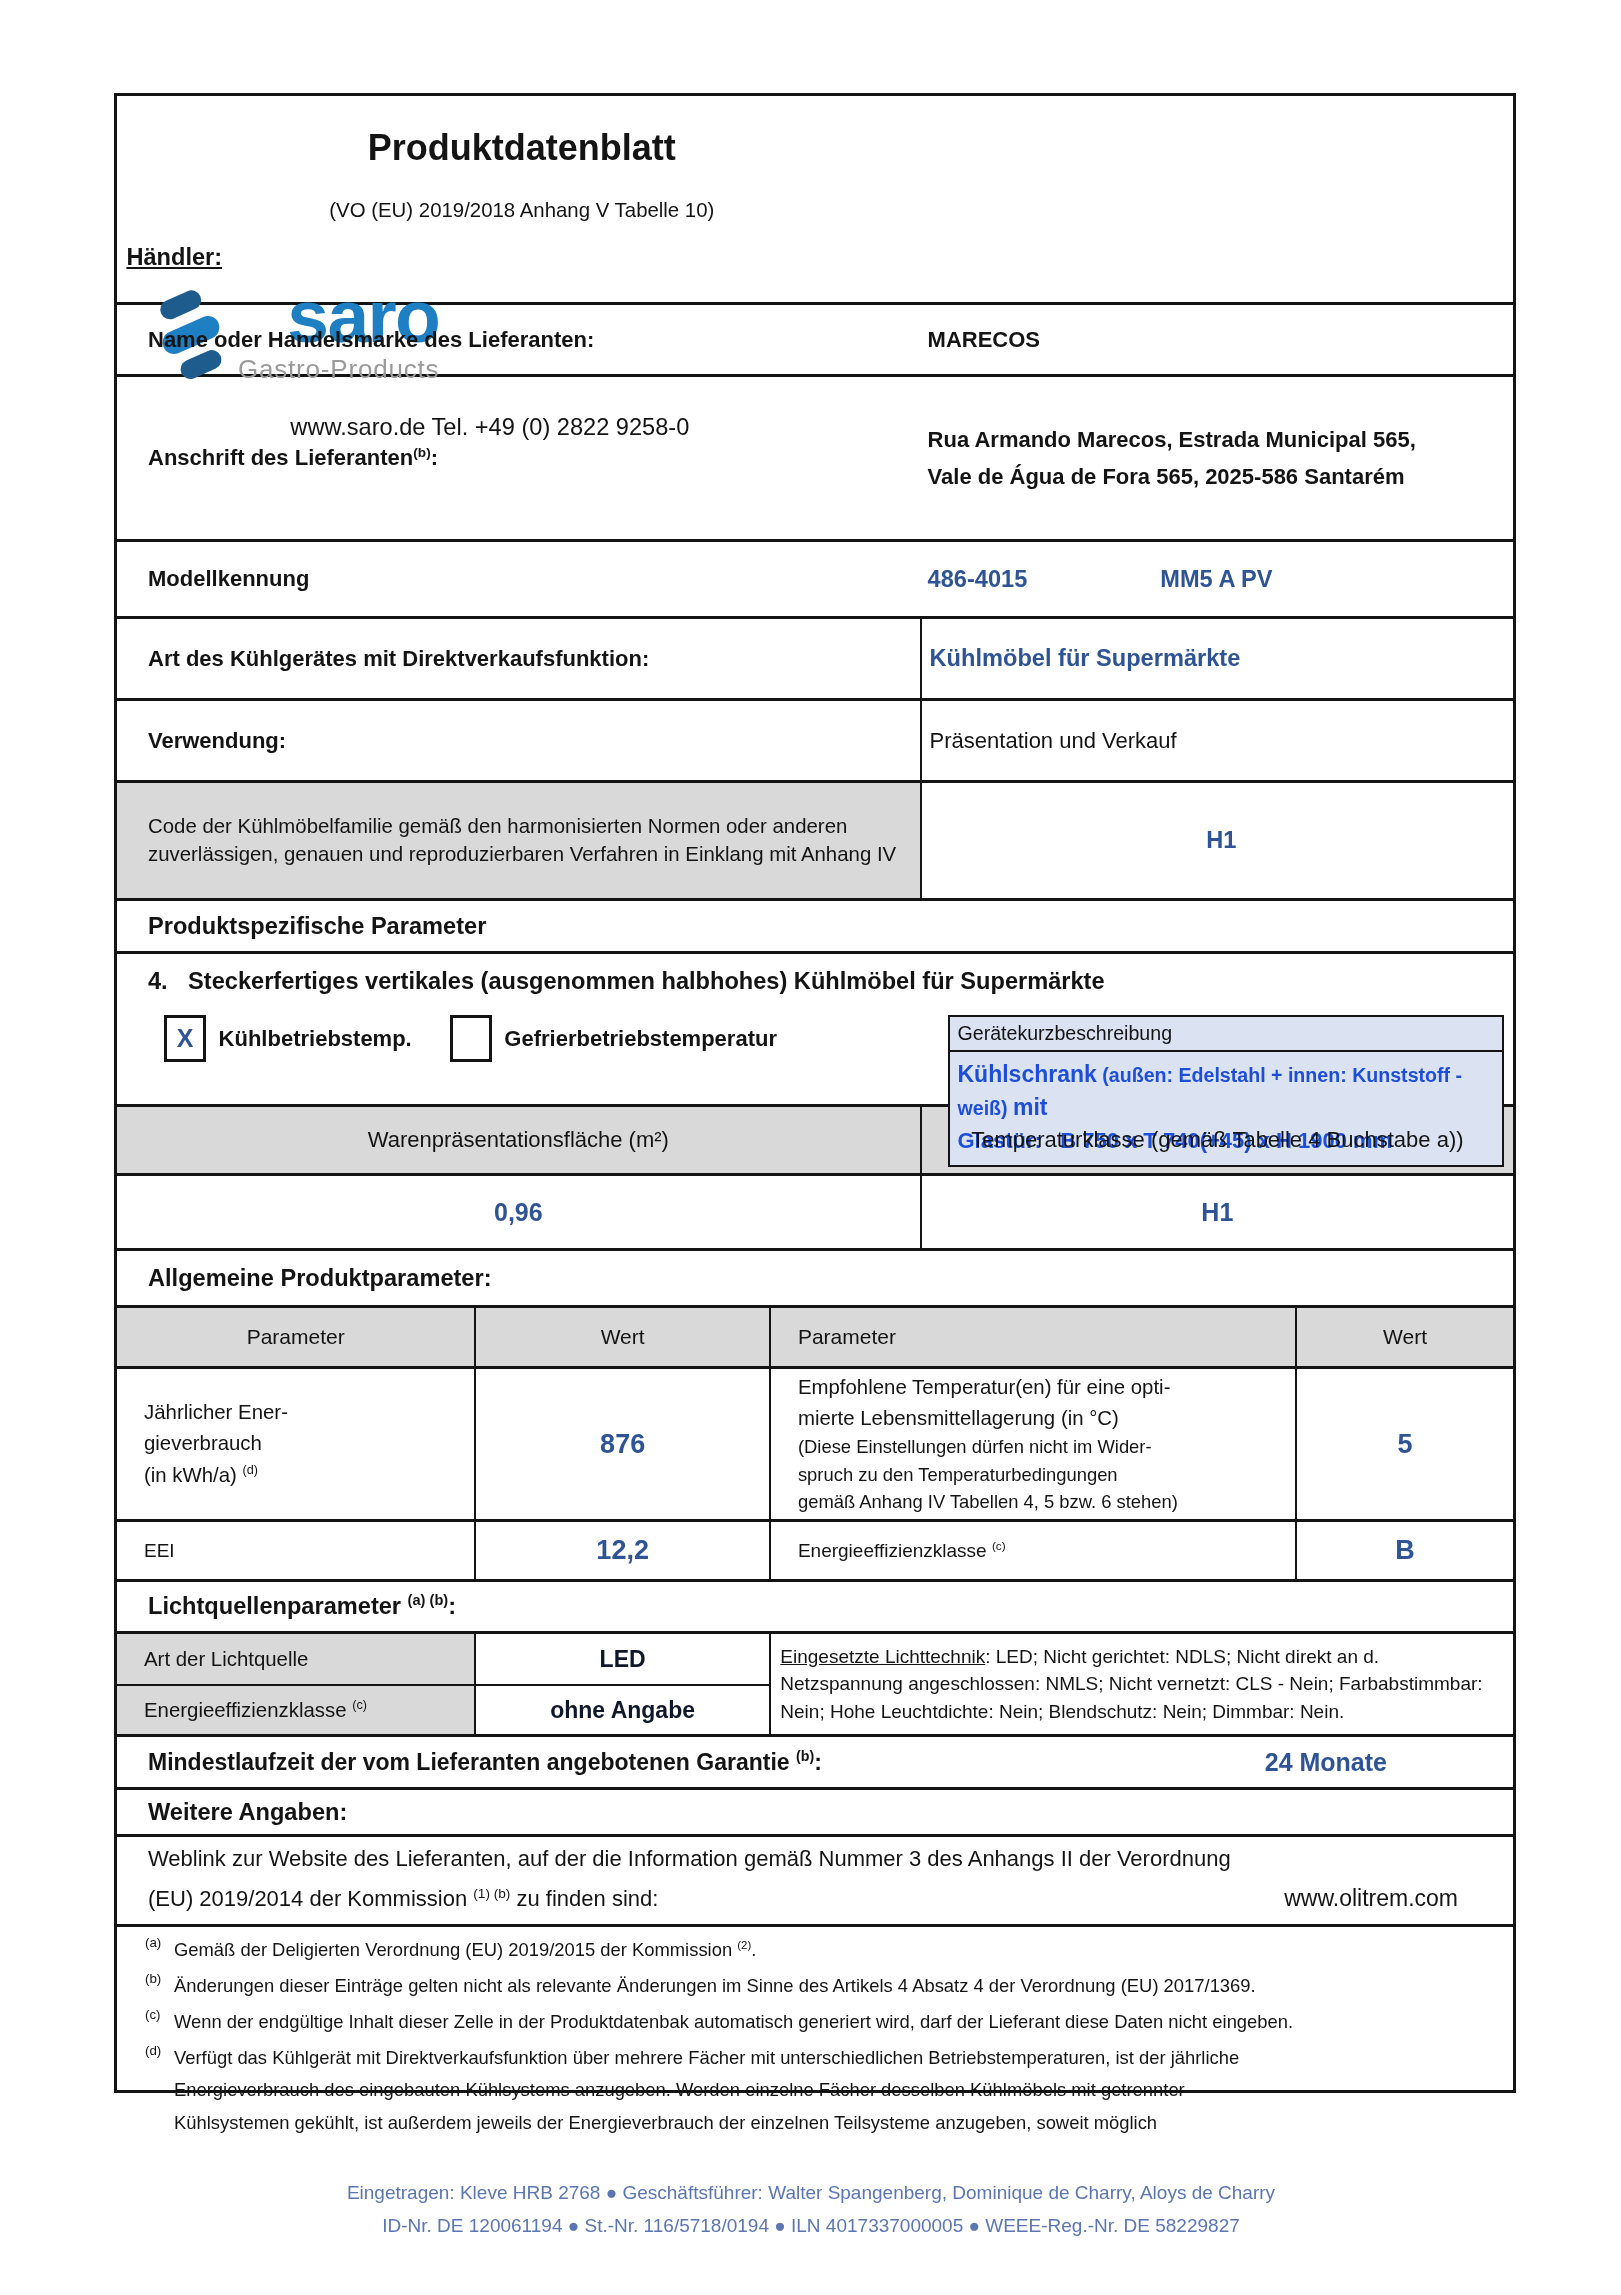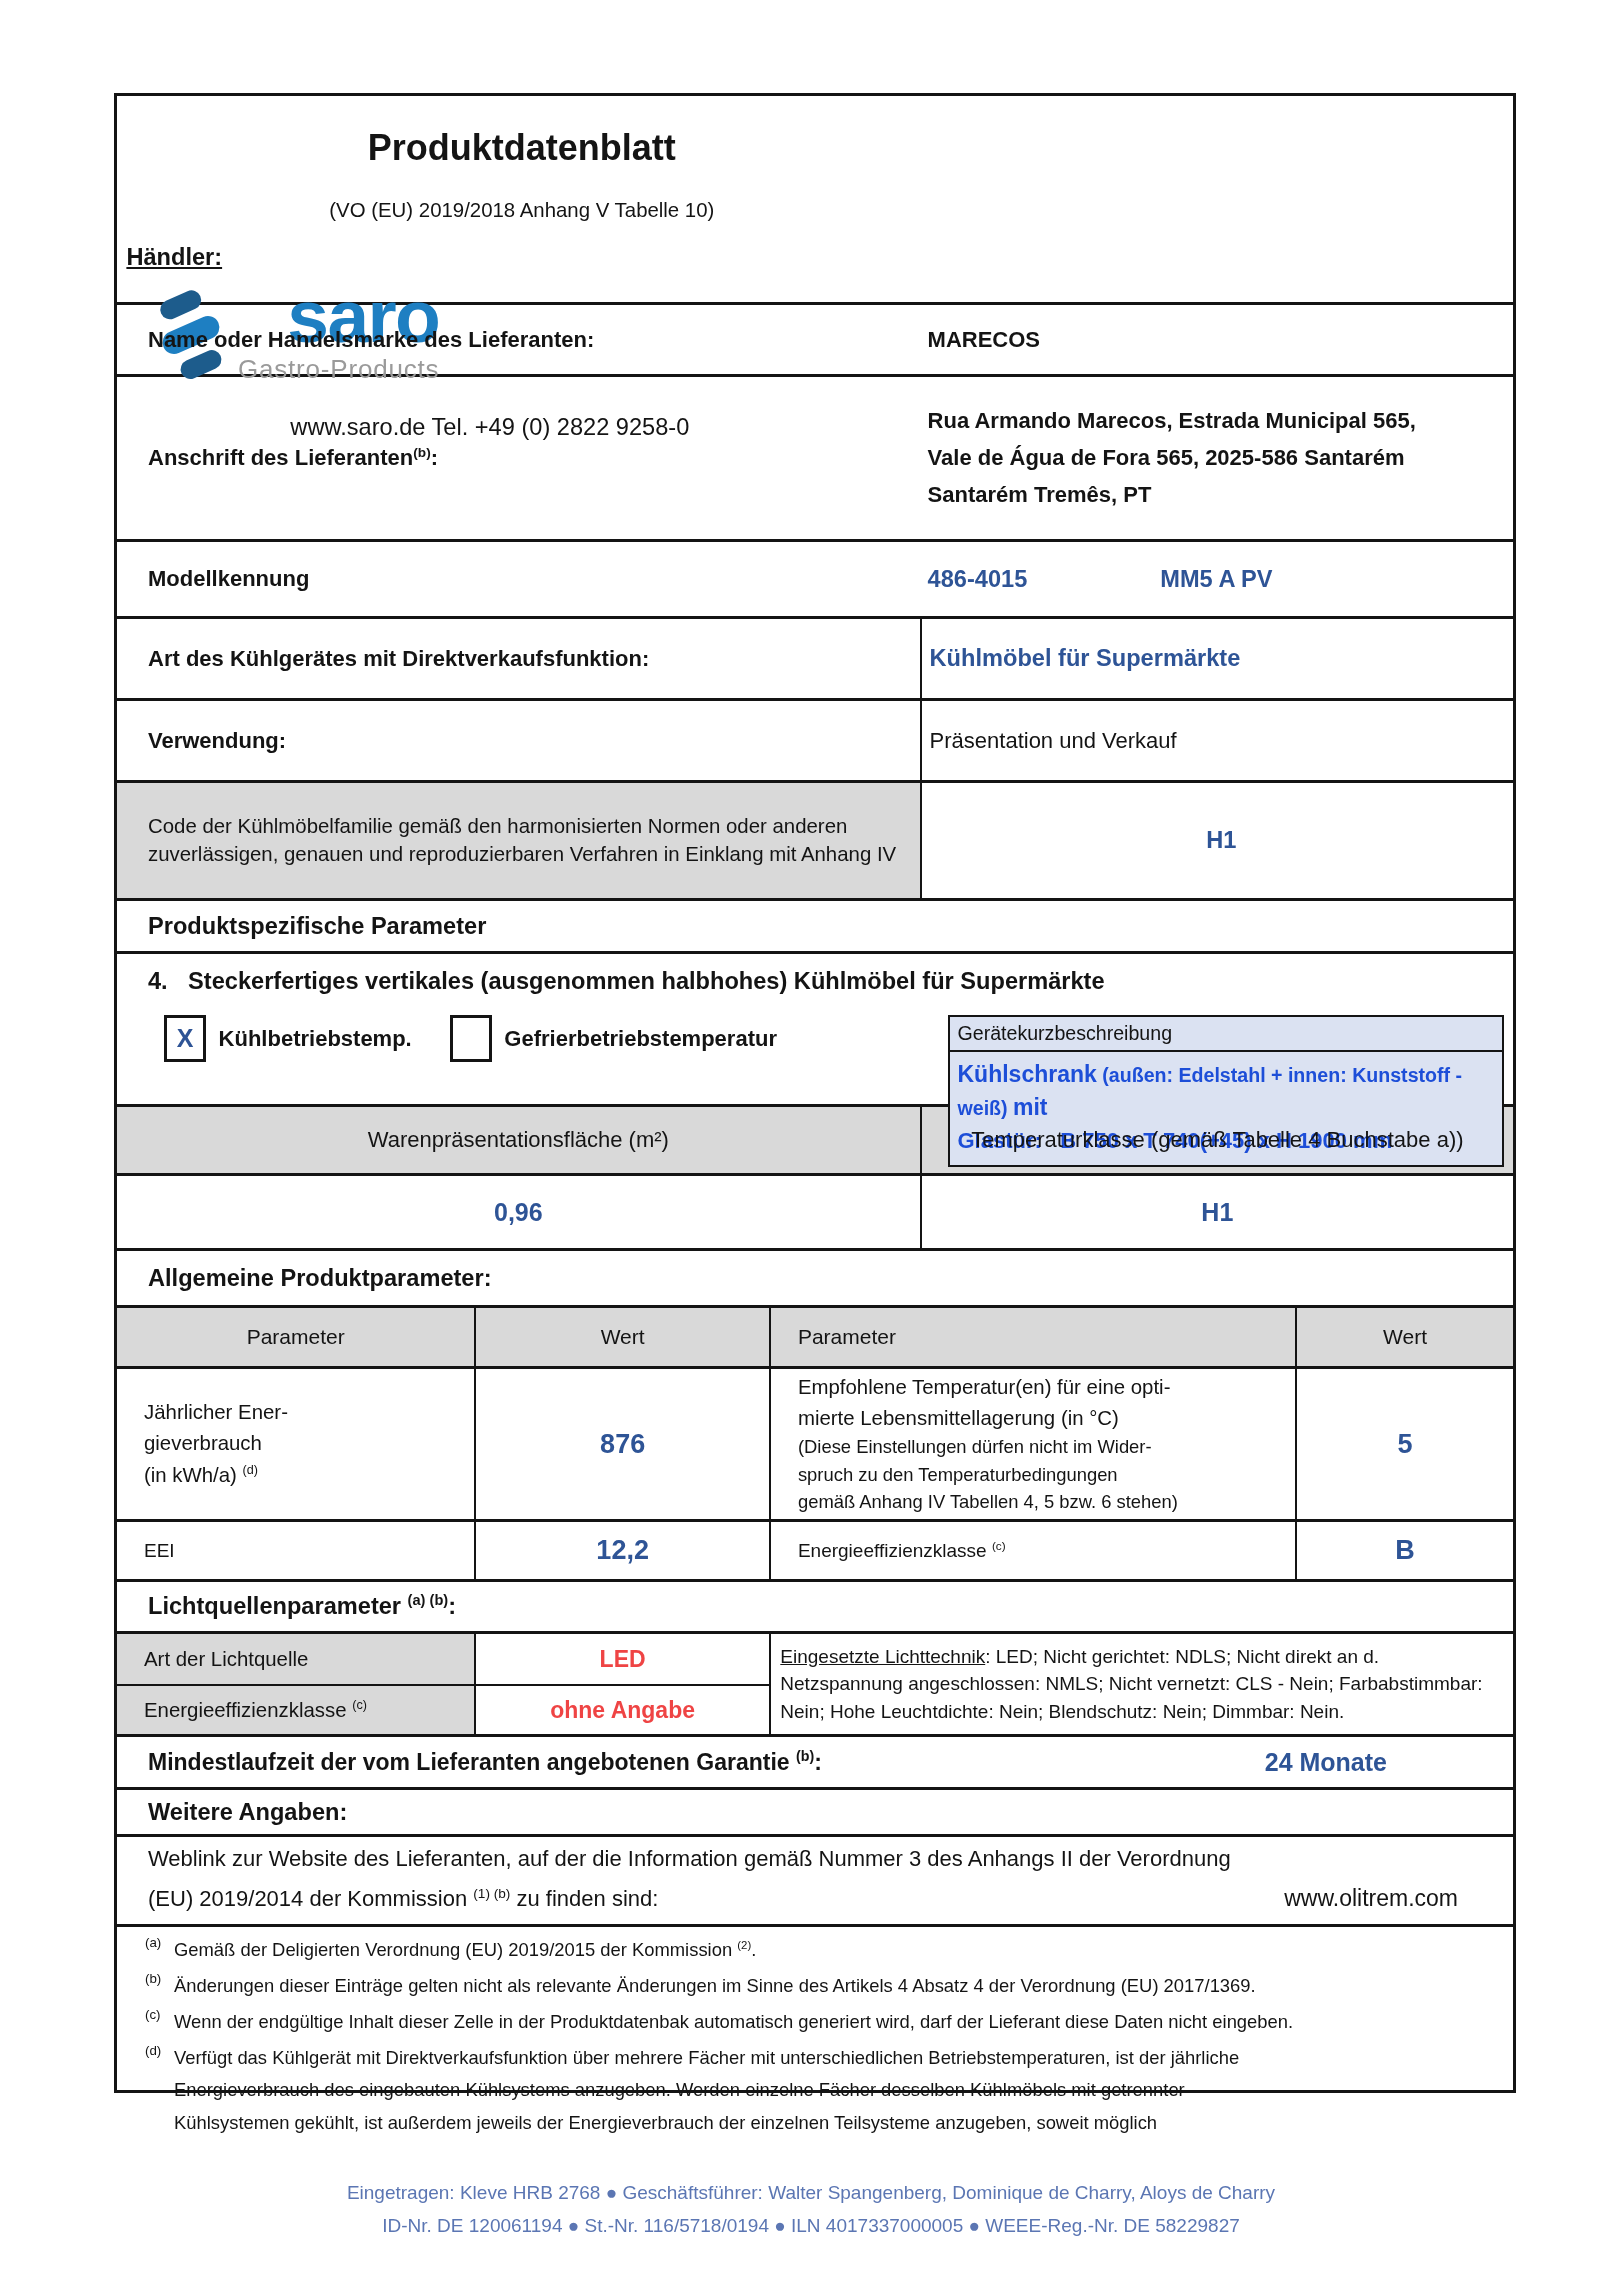--- a/index.html
+++ b/index.html
@@ -99,21 +99,21 @@
   .trow2{height:60px;}
   .eei-label{font-size:19px;}
 
   
   .licht-head-row{height:52px;}
   .licht-table{display:flex;border-top:3.1px solid #141414;}
   .lt-left{width:46.7%;}
   .lt-row{display:flex;height:50px;box-sizing:border-box;}
   .lt-row + .lt-row{border-top:2.4px solid #141414;}
   .lt-label{width:54.8%;background:#d9d9d9;box-sizing:border-box;display:flex;align-items:center;padding-left:27px;font-size:20.4px;}
-  .lt-val{width:45.2%;border-left:2.4px solid #141414;box-sizing:border-box;display:flex;align-items:center;justify-content:center;font-size:23px;font-weight:bold;color:#ef4444;}
+  .lt-val{width:45.2%;border-left:2.4px solid #141414;box-sizing:border-box;display:flex;align-items:center;justify-content:center;font-size:23px;font-weight:bold;color:#0f172a;}
   .lt-right{width:53.3%;border-left:2.4px solid #141414;box-sizing:border-box;padding:4.7px 9.4px;font-size:19px;line-height:1.45;display:flex;align-items:center;}
   .underlined{text-decoration:underline;}
 
   .warranty-row{height:53px;}
   .warranty-row .wlab{font-size:23px;font-weight:bold;padding-left:31px;}
   .warranty-row .wval{margin-left:auto;margin-right:126px;font-size:25px;font-weight:bold;color:#2e5496;white-space:nowrap;}
   .weitere-row{height:47px;}
 
   .weblink-row{height:90px;display:block;padding:9.4px 0 0 0;}
   .wb-l1{padding-left:31px;font-size:22px;}
@@ -165,21 +165,20 @@
       <div class="cell-r"><span class="value-black">MARECOS</span></div>
     </div>
 
     <div class="row address-row">
       <div class="cell-l">
         <span class="label"><span>Anschrift des Lieferanten</span><span class="sup">(b)</span><span>:</span></span>
       </div>
       <div class="cell-r address-lines">
         <div class="value-black">Rua Armando Marecos, Estrada Municipal 565,</div>
         <div class="value-black">Vale de Água de Fora 565, 2025-586 Santarém</div>
-        <div class="value-black">Santarém Tremês, PT</div>
       </div>
     </div>
 
     <div class="row model-row">
       <div class="cell-l"><span class="label">Modellkennung</span></div>
       <div class="cell-r" style="display:flex;align-items:center;">
         <span class="value-blue">486-4015</span>
         <span class="value-blue model-v2">MM5 A PV</span>
       </div>
     </div>

